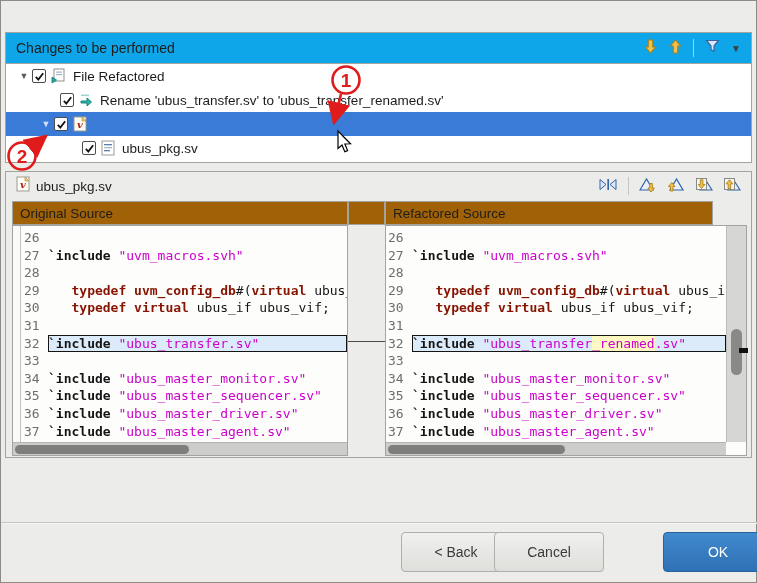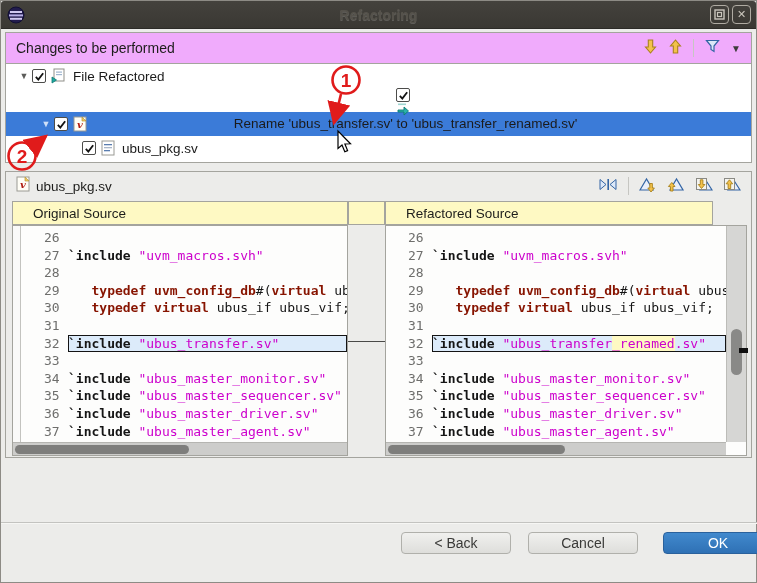--- a/index.html
+++ b/index.html
@@ -15,21 +15,21 @@
   .title { position:absolute; left:0; right:0; text-align:center; font-size:14px; font-weight:bold;
     color:#55524b; text-shadow:0 1px 0 rgba(255,255,255,0.18); }
   .win-ic { margin-left:6px; display:flex; align-items:center; z-index:2; }
   .winbtns { position:absolute; right:5px; top:4px; display:flex; gap:3px; z-index:2; }
   .wbtn { width:19px; height:19px; border:1px solid #afaba2; border-radius:4px; color:#c9c5bc;
     display:flex; align-items:center; justify-content:center; font-size:11px; }
 
   
   .changes-box { position:absolute; left:4px; top:31px; width:747px; height:131px;
     border:1px solid #a4a49e; background:#fff; }
-  .changes-header { height:31px; background:#f0abfc; border-bottom:1px solid #a4a49e;
+  .changes-header { height:31px; background:#0ea5e9; border-bottom:1px solid #a4a49e;
     display:flex; align-items:center; padding:0 10px; }
   .changes-title { font-size:14px; color:#1d1d1b; }
   .hdr-tools { margin-left:auto; display:flex; align-items:center; gap:10px; }
   .vsep { width:1px; height:18px; background:#c6c6c2; }
   .caret { font-size:10px; color:#3c3c3a; }
 
   
   #tree { background:#fff; }
   .trow { height:24px; display:flex; align-items:center; font-size:13.5px; color:#1b1b1b; white-space:nowrap; }
   .trow.sel { background:#3b7bd8; color:#ffffff; }
@@ -40,33 +40,33 @@
   .ticon { display:inline-flex; margin-right:5px; flex:0 0 auto; }
   .tlabel { padding:0 2px; }
   .sel .tlabel { outline:1px dotted #bcd3f5; outline-offset:-1px; }
 
   
   .compare-box { position:absolute; left:4px; top:170px; width:747px; height:287px;
     border:1px solid #a4a49e; background:#ececea; }
   .cmp-header { position:absolute; left:0; top:0; right:0; height:28px; display:flex; align-items:center; padding:0 10px; }
   .cmp-file { font-size:13.5px; color:#1d1d1b; margin-left:6px; }
   .cmp-tools { margin-left:auto; display:flex; align-items:center; gap:9px; }
-  .pane-hdr { position:absolute; top:29px; height:24px; border:1px solid #a4a49e; background:#fef9c3;
-    font-size:13.5px; color:#1d1d1b; display:flex; align-items:center; padding-left:20px; }
+  .pane-hdr { position:absolute; top:29px; height:24px; border:1px solid #a4a49e; background:#a16207;
+    font-size:13.5px; color:#1d1d1b; display:flex; align-items:center; padding-left:7px; }
   .ph-left { left:6px; width:336px; }
   .ph-gutter { left:342px; width:37px; }
   .ph-right { left:379px; width:328px; }
   .pane { position:absolute; top:53px; height:231px; border:1px solid #a4a49e; background:#fdfdfc; overflow:hidden; }
   .pane-left { left:6px; width:336px; }
   .pane-right { left:379px; width:362px; }
   .vruler { position:absolute; left:0; top:0; bottom:13px; width:8px; background:#fafaf9; border-right:1px solid #c3c3bf; }
   .codecol { position:absolute; top:0; bottom:13px; overflow:hidden; padding-top:3px; }
   .pane-left .codecol { left:9px; right:0; }
   .pane-right .codecol { left:0; right:20px; }
-  .cl { display:flex; height:17.6px; line-height:17.6px; font-family:"DejaVu Sans Mono",monospace; font-size:13px;padding-left:20px; }
+  .cl { display:flex; height:17.6px; line-height:17.6px; font-family:"DejaVu Sans Mono",monospace; font-size:13px; }
   .ln { flex:0 0 26px; color:#6e6e6c; padding-left:2px; }
   .ct { flex:1 1 auto; white-space:pre; overflow:hidden; }
   .cl.hl .ct { background:#dcebfa; outline:1px solid #141414; outline-offset:-1px; }
   .c-dir { color:#151515; font-weight:bold; }
   .c-kw  { color:#871400; font-weight:bold; }
   .c-str { color:#cc00cc; }
   .c-pl  { color:#141414; }
   .c-strhl { color:#cc00cc; background:#fef9c3; }
 
   .hscroll { position:absolute; left:0; right:0; bottom:0; height:13px; background:#cdcdcb; border-top:1px solid #b5b5b1; }
@@ -75,54 +75,34 @@
   .vscroll { position:absolute; right:0; top:0; bottom:13px; width:20px; background:#d6d6d4; border-left:1px solid #bcbcb8; }
   .vthumb { position:absolute; left:4px; top:103px; width:11px; height:46px; background:#898987; border-radius:6px; }
   .gutter { position:absolute; left:342px; top:53px; width:37px; height:231px; background:#ececea; }
   .connector { position:absolute; left:0; right:0; top:116px; height:1px; background:#4a4a48; }
   .ov-marker { position:absolute; left:733px; top:176px; width:9px; height:5px; background:#101010; }
 
   
   .footer-sep { position:absolute; left:0; top:521px; width:757px; height:2px;
     border-top:1px solid #c3c3c0; border-bottom:1px solid #f6f6f4; }
   .btnbar { position:absolute; top:531px; left:0; width:757px; }
-  .btn { position:absolute; height:22px; width:110px; border:1px solid #b0b0ab; border-radius:4px;
+  .btn { position:absolute; height:40px; width:110px; border:1px solid #b0b0ab; border-radius:4px;
     background:linear-gradient(#f0f0ee,#dededb); font-size:14px; color:#3a3a38;
     display:flex; align-items:center; justify-content:center; font-family:inherit; }
   .btn-back { left:400px; }
-  .btn-cancel { left:527px; }
+  .btn-cancel { left:493px; }
   .btn-ok { left:662px; background:linear-gradient(#4189cd,#2f71b5); border-color:#2a619c; color:#ffffff; }
 
   .overlay { position:absolute; left:0; top:0; width:757px; height:583px; pointer-events:none; z-index:60; }
 </style>
 </head>
 <body>
 
 <div class="window">
 
-  <div class="titlebar">
-    <span class="win-ic">
-      <svg width="18" height="18" viewBox="0 0 18 18">
-        <circle cx="9" cy="9" r="8" fill="#221c4e" stroke="#120f33"></circle>
-        <rect x="3" y="5" width="12" height="2" fill="#cfc8f0"></rect>
-        <rect x="2" y="8.4" width="14" height="2" fill="#b7aee6"></rect>
-        <rect x="3" y="11.8" width="12" height="2" fill="#cfc8f0"></rect>
-      </svg>
-    </span>
-    <span class="title">Refactoring</span>
-    <span class="winbtns">
-      <span class="wbtn">
-        <svg width="11" height="11" viewBox="0 0 11 11">
-            <rect x="1" y="1" width="9" height="9" fill="none" stroke="#c9c5bc" stroke-width="1.4"></rect>
-            <rect x="3.5" y="3.5" width="4" height="4" fill="none" stroke="#c9c5bc" stroke-width="1.2"></rect>
-          </svg>
-      </span>
-      <span class="wbtn">✕</span>
-    </span>
-  </div>
 
   <div class="changes-box">
     <div class="changes-header">
       <span class="changes-title">Changes to be performed</span>
       <span class="hdr-tools">
         <span>
           <svg width="15" height="17" viewBox="0 0 15 17">
               <path d="M7.5 15 L2.5 9 H5.3 V2 H9.7 V9 H12.5 Z" fill="#f3c14b" stroke="#a9821c" stroke-width="1.1"></path>
             </svg>
         </span>
@@ -151,21 +131,21 @@
           <span class="ticon">
             <svg width="15" height="16" viewBox="0 0 15 16">
               <rect x="3" y="1" width="10" height="12" fill="#fff" stroke="#8f8f89"></rect>
               <rect x="5" y="3.5" width="6" height="1.2" fill="#9fb6cf"></rect>
               <rect x="5" y="6" width="6" height="1.2" fill="#9fb6cf"></rect>
               <path d="M1 15 V9 l4.5 3 Z" fill="#1fa8a0" stroke="#0d7a74" stroke-width="0.8"></path>
             </svg>
           </span>
           <span class="tlabel">File Refactored</span>
         </div>
-        <div class="trow" style="padding-left: 54px; flex-direction: column;">
+        <div class="trow" style="padding-left: 54px;">
           <span class="cb">
             <svg width="11" height="11" viewBox="0 0 12 12">
               <path d="M2 6.5 L4.7 9.4 L10 2.5" fill="none" stroke="#141414" stroke-width="2"></path>
             </svg>
           </span>
           <span class="ticon">
             <svg width="14" height="14" viewBox="0 0 14 14">
               <path d="M2 8 H8 V5 L12.5 9 L8 13 V10 H2 Z" fill="#2bb3aa" stroke="#0d7a74" stroke-width="0.9"></path>
               <rect x="2" y="1.5" width="8" height="1.6" fill="#9fd6d2"></rect>
             </svg>

